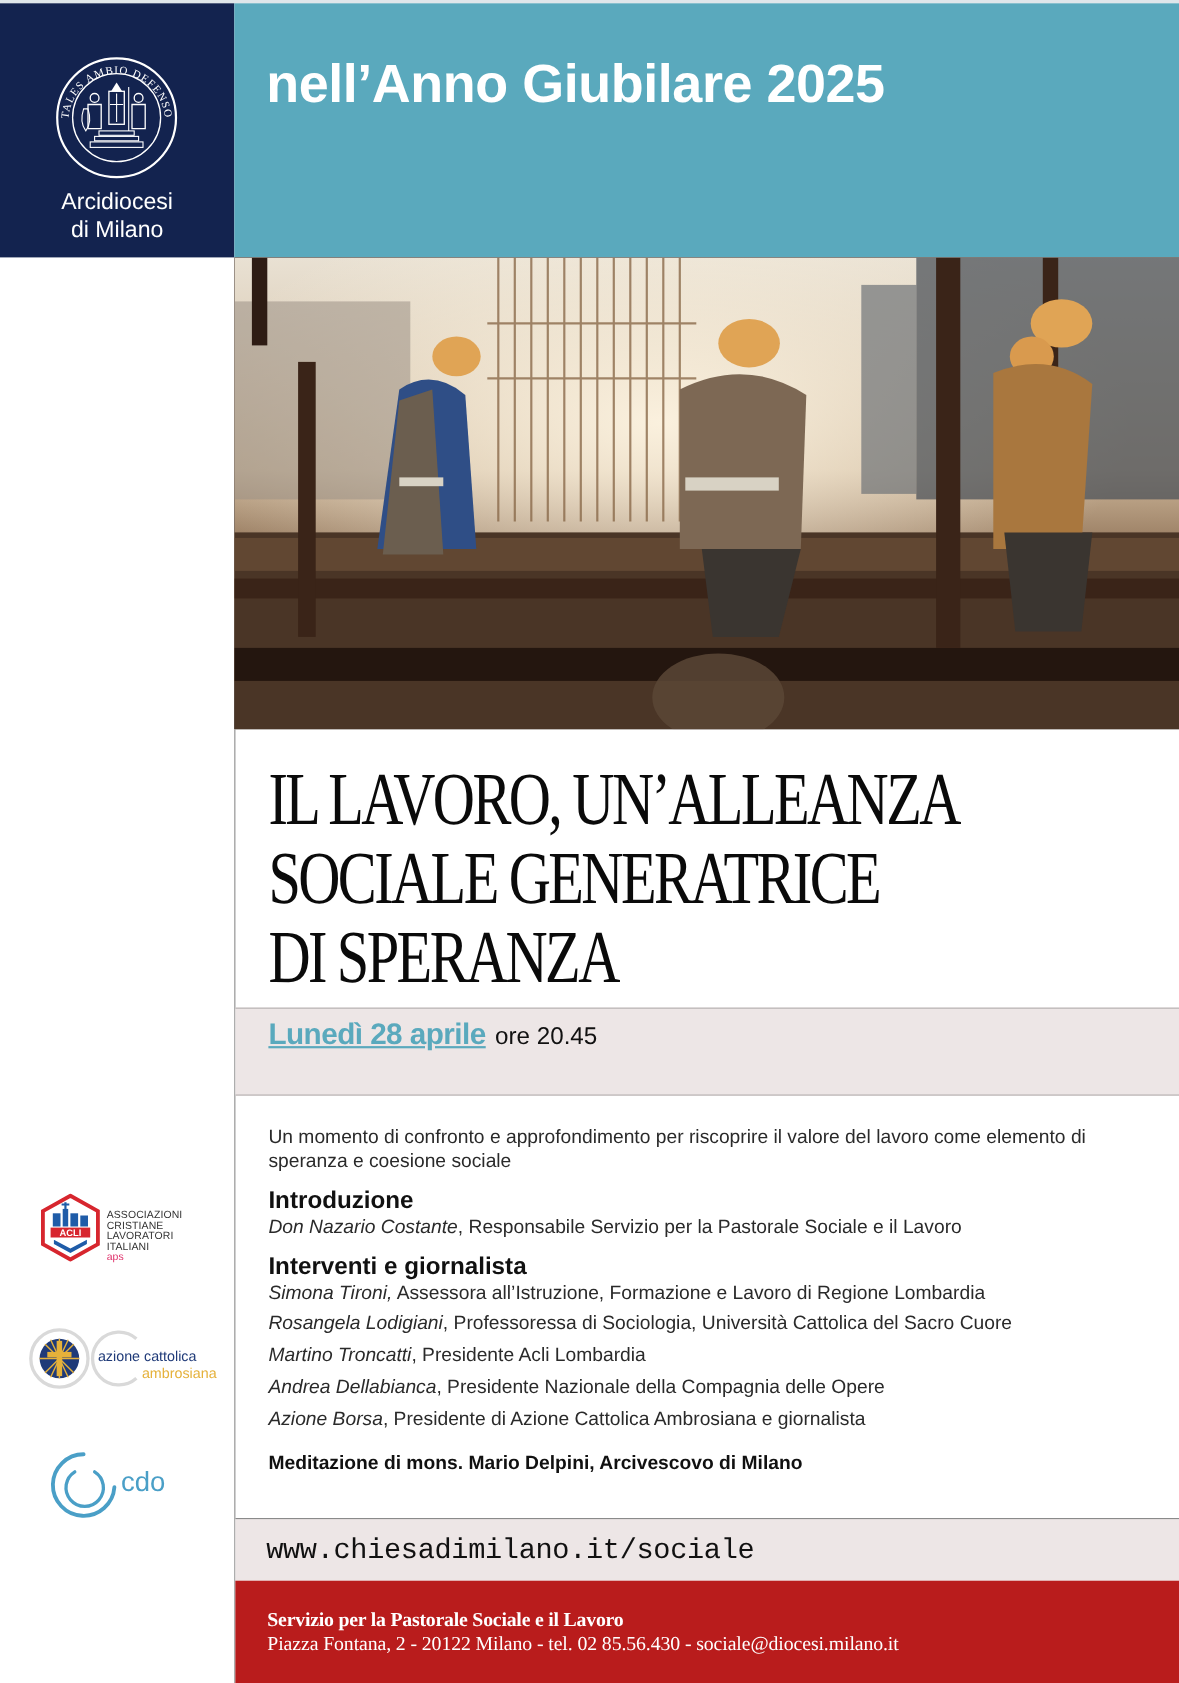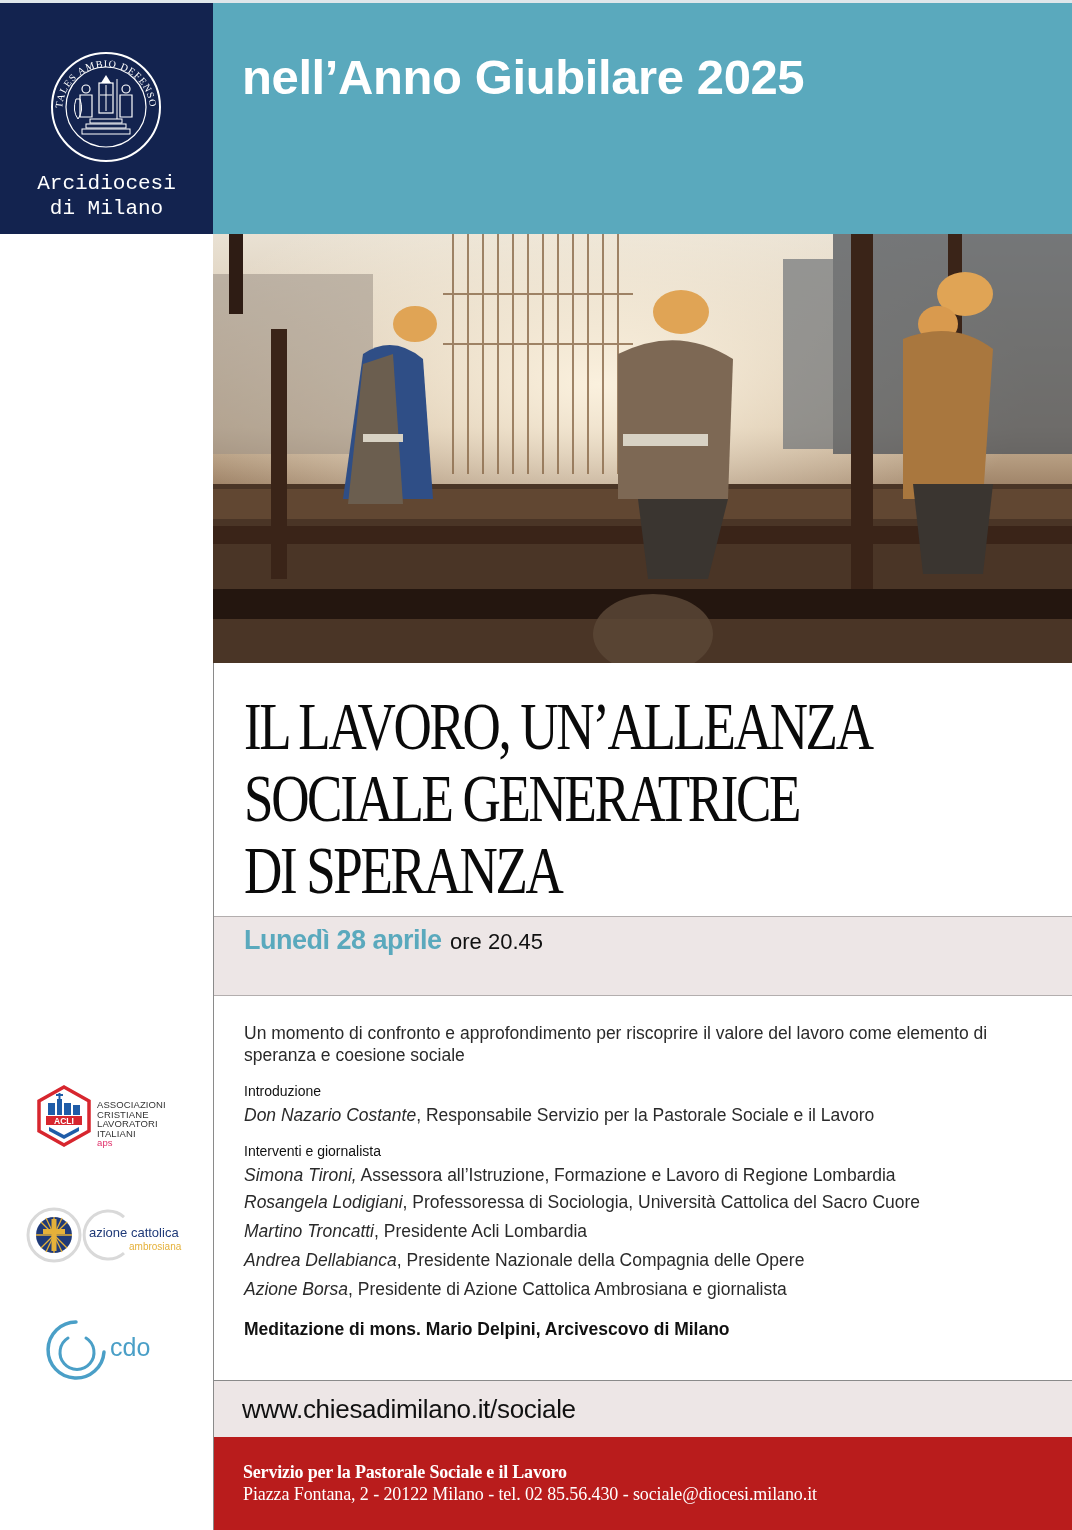--- a/index.html
+++ b/index.html
@@ -5,21 +5,21 @@
   * { box-sizing: border-box; margin: 0; padding: 0; }
   html, body { width: 1072px; height: 1530px; background: #ffffff; overflow: hidden; }
   body { position: relative; font-family: "Liberation Sans", sans-serif; color: #111; }
 
   .top-strip { position: absolute; left: 0; top: 0; width: 1072px; height: 3px; background: #dfe6ea; }
 
   
   .logo-block { position: absolute; left: 0; top: 3px; width: 213px; height: 231px; background: #13234f; }
   .seal { position: absolute; left: 50px; top: 48px; width: 112px; height: 112px; }
   .diocese-name { position: absolute; left: 0; top: 168px; width: 213px; text-align: center;
-    font-family: Liberation Mono, monospace; color: #ffffff; font-size: 21px; line-height: 25px; }
+    font-family: Liberation Sans, sans-serif; color: #ffffff; font-size: 21px; line-height: 25px; }
 
   
   .header { position: absolute; left: 213px; top: 3px; width: 859px; height: 231px; background: #5aa9bd; }
   .header-title { position: absolute; left: 29px; top: 44px; color: #ffffff; font-weight: bold;
     font-size: 49px; line-height: 60px; letter-spacing: -0.4px; white-space: nowrap; }
 
   
   .photo { position: absolute; left: 213px; top: 234px; width: 859px; height: 429px; overflow: hidden; background: #3a2a20; }
   .photo svg { display: block; }
 
@@ -29,49 +29,49 @@
   
   .main-title { position: absolute; left: 244px; top: 690px; font-family: "Liberation Serif", serif;
     font-size: 68px; line-height: 72px; color: #0a0a0a; letter-spacing: -3px;
     transform: scaleX(0.78); transform-origin: left top; white-space: nowrap; }
   .main-title div { display: block; }
 
   
   .date-band { position: absolute; left: 214px; top: 916px; width: 858px; height: 80px;
     background: #ede6e6; border-top: 1.5px solid #b3aeae; border-bottom: 1.5px solid #b3aeae; }
   .date-line { position: absolute; left: 30px; top: 8px; white-space: nowrap; }
-  .date-strong { color: #5aa9bd; font-weight: bold; font-size: 27px; letter-spacing: -0.5px; }
+  .date-strong { color: #5aa9bd; font-weight: bold; font-size: 27px; letter-spacing: -0.5px; text-decoration: underline; }
   .date-time { color: #111; font-size: 22px; margin-left: 4px; }
   .venue { position: absolute; left: 30px; top: 45px; font-size: 22px; color: #111; white-space: nowrap; letter-spacing: -0.2px; }
 
   
   .program { position: absolute; left: 244px; top: 1022px; width: 810px; font-size: 17.5px; color: #2a2a2a; line-height: 22px; }
   .intro-text { margin-bottom: 14px; }
-  .section-heading { font-weight: normal; color: #111; font-size: 14px; line-height: 22px; margin-top: 0; }
+  .section-heading { font-weight: bold; color: #111; font-size: 22px; line-height: 22px; margin-top: 0; }
   .speaker-line { line-height: 29px; white-space: nowrap; }
   .speaker-line.first { line-height: 26px; }
   .speaker-name { font-style: italic; }
   .intro-block { margin-bottom: 12px; }
   .meditation { font-weight: bold; color: #111; margin-top: 14px; }
 
   
   .partner { position: absolute; }
   .acli { left: 33px; top: 1085px; width: 160px; height: 65px; }
   .acli-text { position: absolute; left: 64px; top: 15px; font-size: 9.5px; line-height: 9.5px; color: #333; letter-spacing: 0.1px; }
   .acli-aps { color: #e0306a; }
   .ac { left: 24px; top: 1205px; width: 170px; height: 60px; }
   .ac-name { position: absolute; left: 65px; top: 20px; font-size: 13px; color: #1f3a78; }
-  .ac-sub { position: absolute; left: 105px; top: 36px; font-size: 10px; color: #e5b13a; }
+  .ac-sub { position: absolute; left: 105px; top: 36px; font-size: 13px; color: #e5b13a; }
   .cdo { left: 46px; top: 1318px; width: 120px; height: 64px; }
   .cdo-text { position: absolute; left: 64px; top: 15px; font-size: 25px; color: #4a9fc7; }
 
   
   .url-band { position: absolute; left: 214px; top: 1380px; width: 858px; height: 57px;
     background: #ede6e6; border-top: 1.5px solid #8a8a8a; }
-  .url-text { position: absolute; left: 28px; top: 13px; font-family: Liberation Sans, sans-serif;
+  .url-text { position: absolute; left: 28px; top: 13px; font-family: Liberation Mono, monospace;
     font-size: 26px; color: #111; letter-spacing: -0.3px; }
 
   
   .footer { position: absolute; left: 214px; top: 1437px; width: 858px; height: 93px; background: #b91c1c; }
   .footer-org { position: absolute; left: 29px; top: 25px; font-family: "Liberation Serif", serif;
     font-weight: bold; color: #ffffff; font-size: 18px; letter-spacing: -0.2px; }
   .footer-address { position: absolute; left: 29px; top: 47px; font-family: "Liberation Serif", serif;
     color: #ffffff; font-size: 18px; letter-spacing: -0.1px; white-space: nowrap; }
 </style>
 </head>

